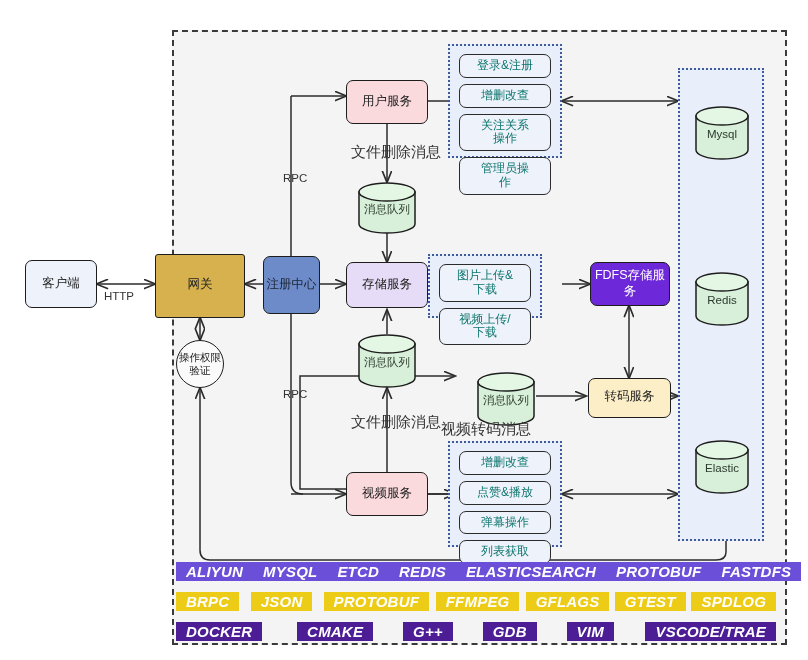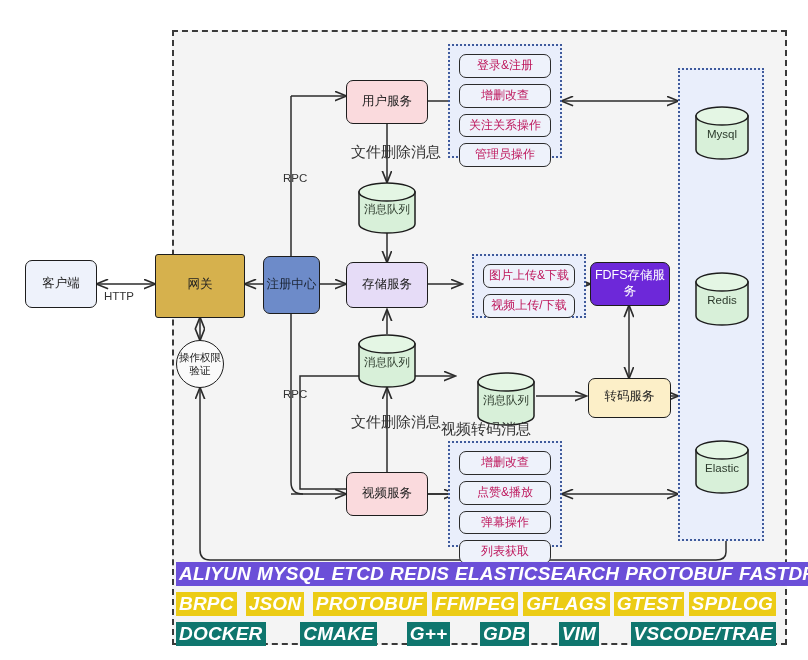--- a/index.html
+++ b/index.html
@@ -30,21 +30,21 @@
   .node.transcode{background:#fcefc8;}
 
   
   .oplist{
     border:2px dotted #3f5a9b;background:#e9eefb;
     display:flex;flex-direction:column;gap:6px;
     padding:8px 9px;box-sizing:border-box;
   }
   .oplist .pill{
     border:1.5px solid #2b2b2b;border-radius:7px;background:#eef2fb;
-    font-size:12px;color:#be185d;text-align:center;padding:4px 2px;
+    font-size:12px;color:#0f766e;text-align:center;padding:4px 16px;
     line-height:1.15;
   }
 
   
   .dbpanel{border:2px dotted #3f5a9b;background:#e9eefb;}
 
   
   .cyl{position:absolute;}
   .cyl .label{
     position:absolute;left:0;right:0;top:50%;transform:translateY(-40%);
@@ -61,26 +61,26 @@
   
   .elabel{position:absolute;font-size:11.5px;color:#333;white-space:nowrap;}
   .elabel.cn{font-size:15px;}
 
   
   svg.wires{position:absolute;left:0;top:0;width:808px;height:660px;pointer-events:none;}
 
   
   .tagrow{position:absolute;display:flex;align-items:center;}
   .tag{
-    font-style:italic;font-weight:bold;font-size:19px;color:#ffffff;
-    padding:1px 3px;white-space:nowrap;letter-spacing:.2px;
+    font-style:italic;font-weight:bold;font-size:15px;color:#ffffff;
+    padding:1px 10px;white-space:nowrap;letter-spacing:.2px;
   }
   .tag.purple{background:#6b4fd8;}
   .tag.yellow{background:#eccc16;}
-  .tag.orange{background:#0f766e;}
+  .tag.orange{background:#4c1d95;}
 </style>
 </head>
 <body>
 
 <div id="stage">
 
   <div class="abs outer-boundary"></div>
 
   <svg class="wires" viewBox="0 0 808 660">
     <defs>
@@ -188,21 +188,21 @@
     <span class="label">消息队列</span>
   </div>
 
   <div class="abs oplist" style="left:448px;top:44px;width:114px;height:114px;">
     <div class="pill">登录&amp;注册</div>
     <div class="pill">增删改查</div>
     <div class="pill">关注关系操作</div>
     <div class="pill">管理员操作</div>
   </div>
 
-  <div class="abs oplist" style="left:472px;top:254px;width:114px;height:64px;">
+  <div class="abs oplist" style="left:428px;top:254px;width:114px;height:64px;">
     <div class="pill">图片上传&amp;下载</div>
     <div class="pill">视频上传/下载</div>
   </div>
 
   <div class="abs oplist" style="left:448px;top:441px;width:114px;height:106px;">
     <div class="pill">增删改查</div>
     <div class="pill">点赞&amp;播放</div>
     <div class="pill">弹幕操作</div>
     <div class="pill">列表获取</div>
   </div>

